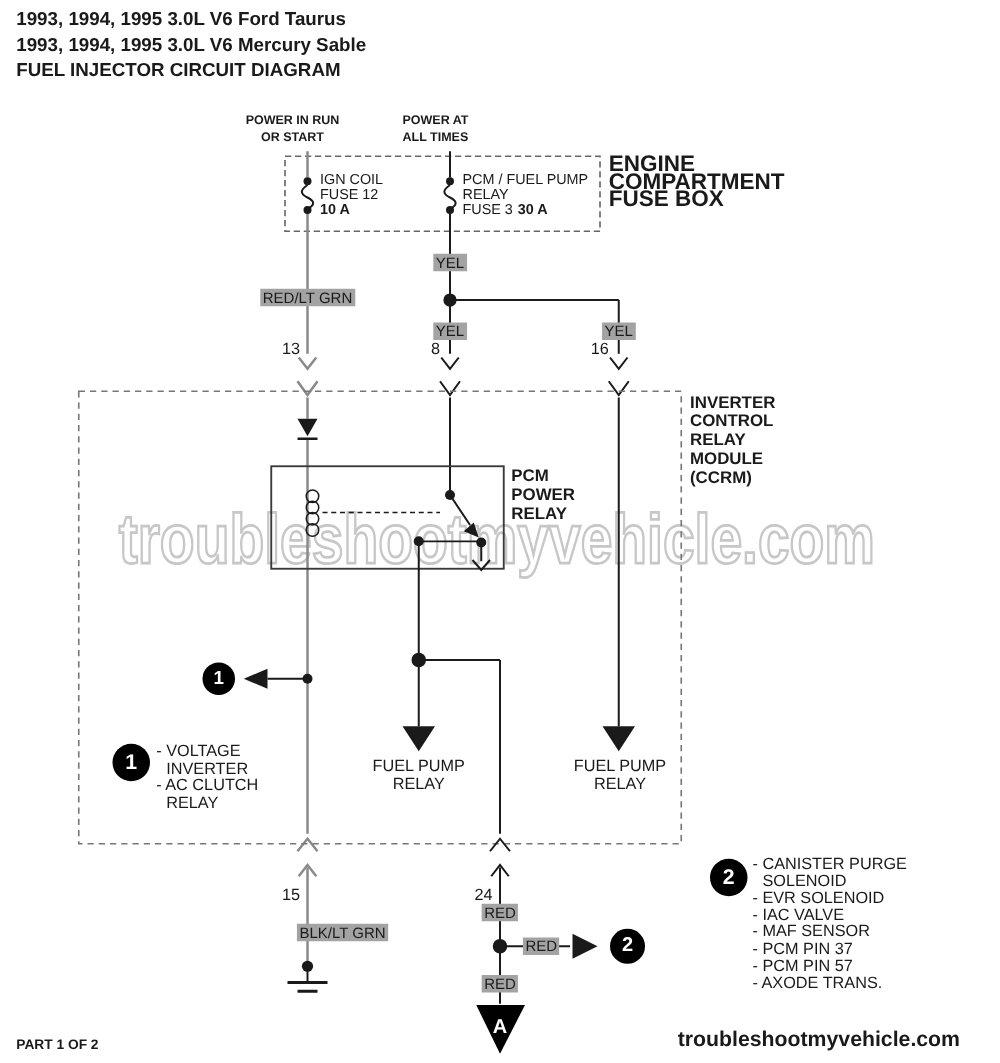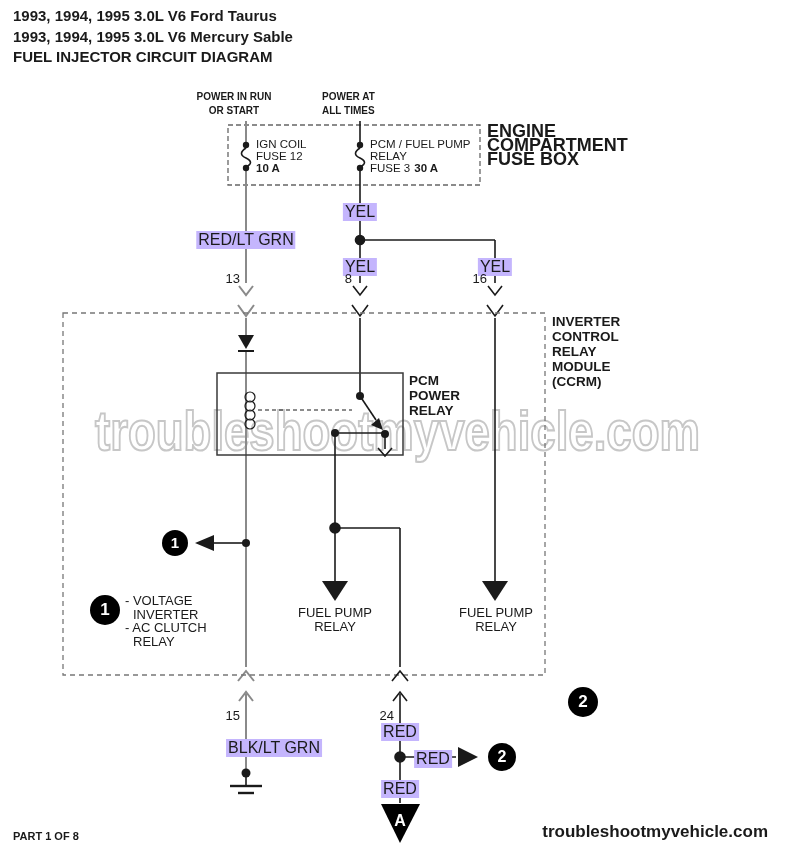--- a/index.html
+++ b/index.html
@@ -6,21 +6,21 @@
   #stage{position:relative;width:800px;height:850px;background:#fff;overflow:hidden;
          font-family:"Liberation Sans",sans-serif;color:#1a1a1a;}
   #wires{position:absolute;left:0;top:0;}
   .lbl{position:absolute;white-space:nowrap;}
   .b{font-weight:bold;}
   .title{font-size:15px;font-weight:bold;line-height:20.5px;}
   .pwr{font-size:10px;font-weight:bold;line-height:13.5px;}
   .fuse-lbl{font-size:11.5px;line-height:12px;}
   .boxname{font-size:18px;font-weight:bold;line-height:14px;}
   .ccrm{font-size:13.5px;font-weight:bold;line-height:15px;}
-  .wire{font-size:16px;background:#c4b5fd;padding:0 2px;transform:translateX(-50%);}
+  .wire{font-size:12px;background:#a3a3a3;padding:0 2px;transform:translateX(-50%);}
   .pin{font-size:13px;width:25px;text-align:right;}
   .comp{font-size:13px;line-height:13.5px;text-align:center;transform:translateX(-50%);}
   .note{font-size:13px;line-height:13.6px;}
   .circ{position:absolute;background:#000;color:#fff;border-radius:50%;
         text-align:center;font-weight:bold;}
   .c26{width:26px;height:26px;line-height:26px;font-size:15px;}
   .c28{width:28px;height:28px;line-height:28px;font-size:16px;}
   .c30{width:30px;height:30px;line-height:30px;font-size:17px;}
   .footer-part{font-size:11px;font-weight:bold;}
   .footer-site{font-size:17px;font-weight:bold;width:248px;text-align:right;}
@@ -214,17 +214,27 @@
   <div class="circ c28" style="left:488px;top:743px;">2</div>
   <div class="circ c30" style="left:568px;top:687px;">2</div>
 
   <div class="lbl note" style="left:125px;top:594px;">
     <div>- VOLTAGE</div>
     <div style="margin-left:8px;">INVERTER</div>
     <div>- AC CLUTCH</div>
     <div style="margin-left:8px;">RELAY</div>
   </div>
 
-
-  <div class="lbl footer-part" style="left:13px;top:830px;">PART 1 OF 8</div>
+  <div class="lbl note" style="left:602px;top:684px;">
+    <div>- CANISTER PURGE</div>
+    <div style="margin-left:8px;">SOLENOID</div>
+    <div>- EVR SOLENOID</div>
+    <div>- IAC VALVE</div>
+    <div>- MAF SENSOR</div>
+    <div>- PCM PIN 37</div>
+    <div>- PCM PIN 57</div>
+    <div>- AXODE TRANS.</div>
+  </div>
+
+  <div class="lbl footer-part" style="left:13px;top:830px;">PART 1 OF 2</div>
   <div class="lbl footer-site" style="left:520px;top:822px;">troubleshootmyvehicle.com</div>
 
 </div>
 
 </body></html>

